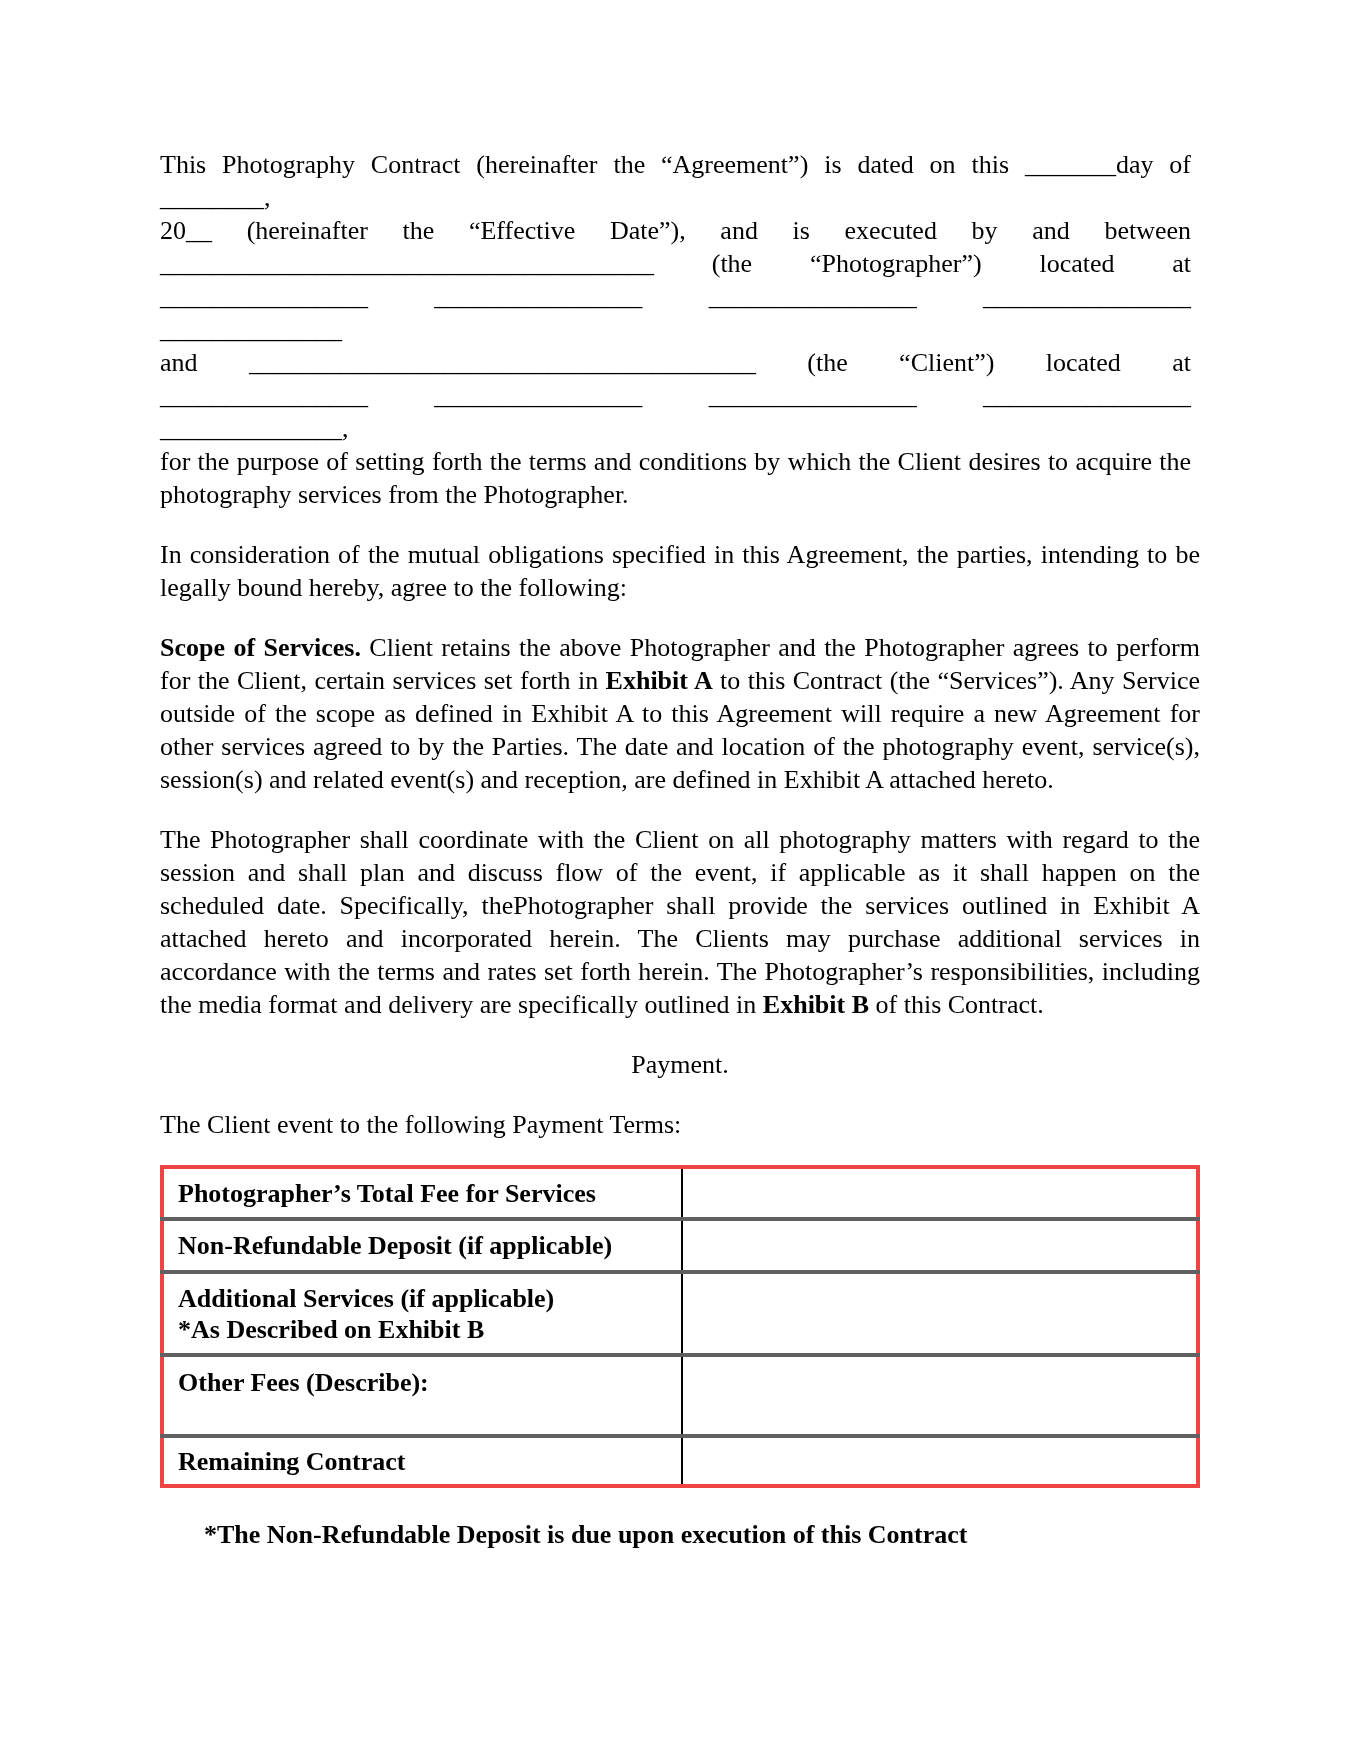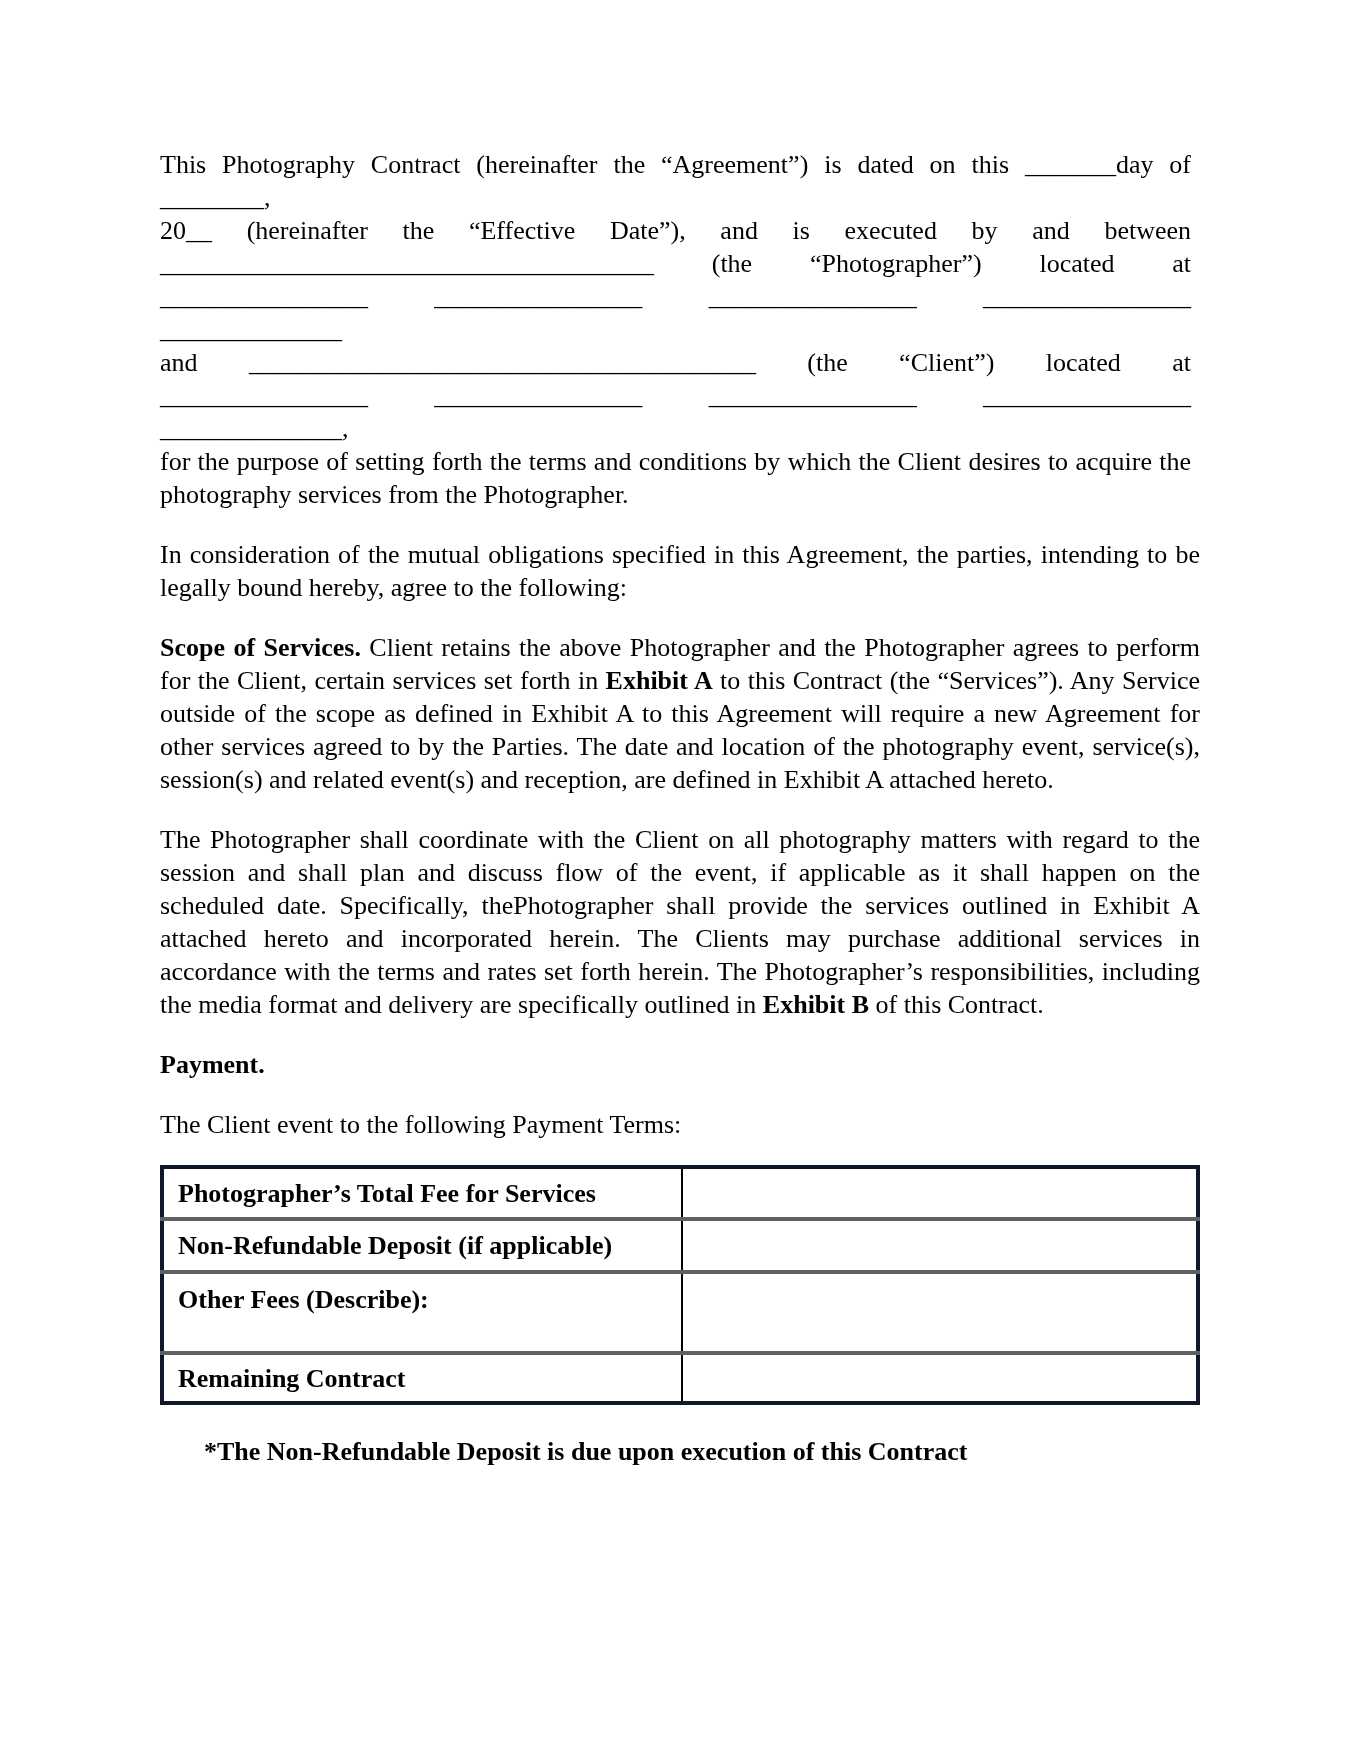--- a/index.html
+++ b/index.html
@@ -12,24 +12,24 @@
   }
   .page{padding:148px 160px 0 160px;}
   .title{
     font-size:26px;font-weight:bold;text-decoration:underline;
     text-align:center;margin:0 0 56px 0;line-height:33px;
   }
   .para{margin:0 9px 27px 0;}
   p{margin:0 0 27px 0;line-height:33px;text-align:justify;}
   .jline{line-height:33px;text-align:justify;text-align-last:justify;white-space:normal;}
   .jlast{line-height:33px;text-align:left;}
-  .bold-line{font-weight:bold;text-align:left;}
+  .bold-line{font-weight:normal;text-align:center;}
   .payment-intro{margin-bottom:24px;text-align:left;}
   table.payment{
-    width:100%;border-collapse:collapse;border:4px solid #0f172a;
+    width:100%;border-collapse:collapse;border:4px solid #ef4444;
     table-layout:fixed;margin:0 13px 30px 0;
   }
   col.c1{width:50.2%;}
   col.c2{width:49.8%;}
   td{padding:4px 14px;vertical-align:middle;line-height:31px;}
   td.label{font-weight:bold;}
   td.value{border-left:2px solid #000000;}
   tr td{border-top:4px solid #606060;}
   tr.r1 td{border-top:none;}
   tr.r1{height:52px;}
@@ -74,20 +74,27 @@
       </colgroup>
     <tbody>
       <tr class="r1">
         <td class="label">Photographer’s Total Fee for Services</td>
         <td class="value"></td>
       </tr>
       <tr class="r2">
         <td class="label">Non-Refundable Deposit (if applicable)</td>
         <td class="value"></td>
       </tr>
+      <tr class="r3">
+        <td class="label">
+          <div>Additional Services (if applicable)</div>
+          <div>*As Described on Exhibit B</div>
+        </td>
+        <td class="value"></td>
+      </tr>
       <tr class="r4">
         <td class="label">Other Fees (Describe):</td>
         <td class="value"></td>
       </tr>
       <tr class="r5">
         <td class="label">Remaining Contract</td>
         <td class="value"></td>
       </tr>
     </tbody>
   </table>

